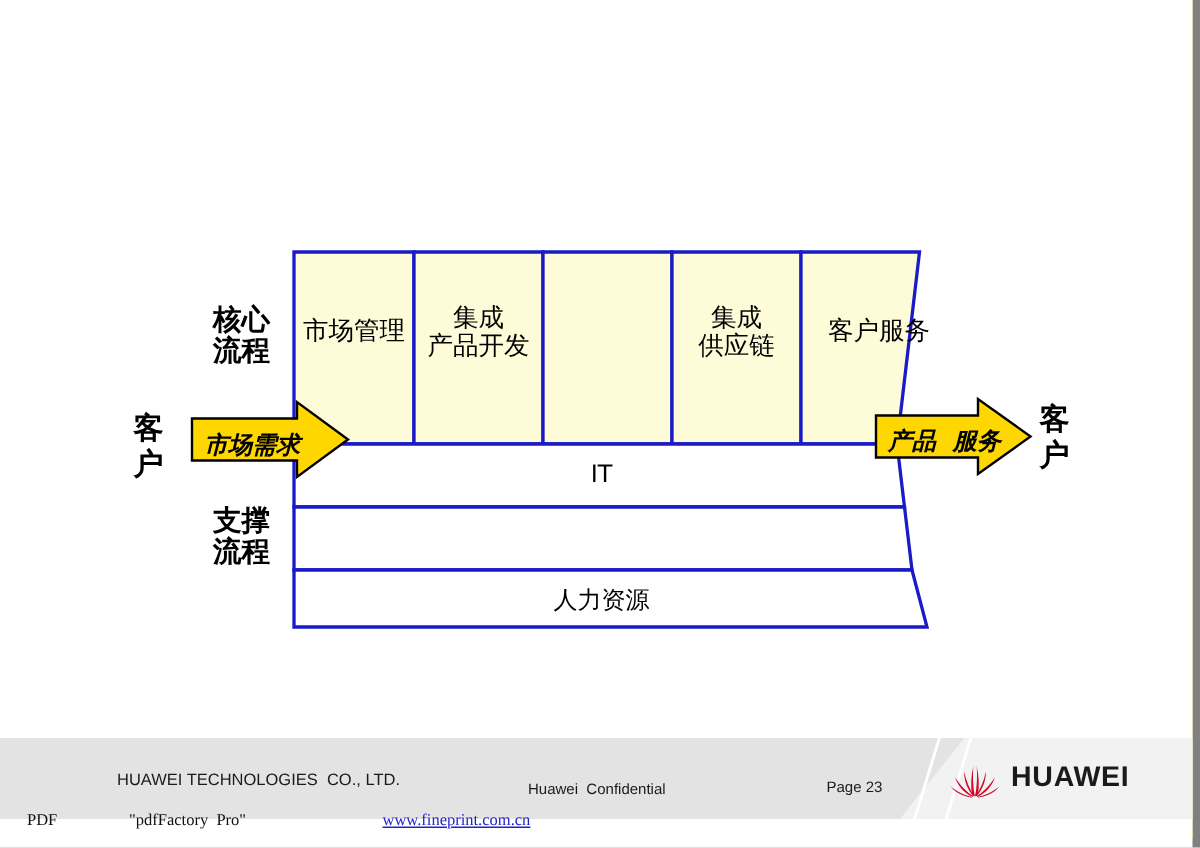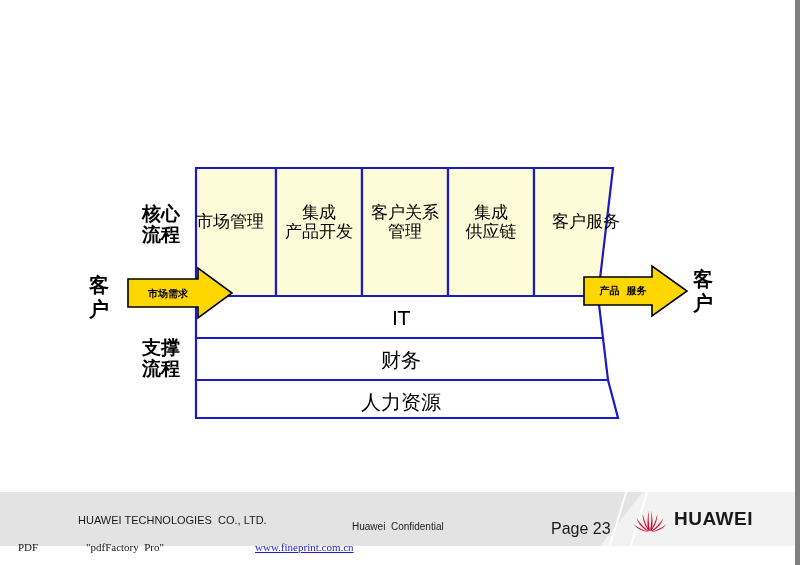--- a/index.html
+++ b/index.html
@@ -64,29 +64,30 @@
   }
 
   .cell-label {
     font-size: 17px;
     font-weight: 400;
     color: #000000;
   }
   .core-cell { top: 212px; }
 
   .row-label {
-    font-size: 20px;
+    font-size: 16px;
     font-weight: 400;
     left: 196px; width: 410px;
   }
 
   .arrow-text {
     position: absolute;
-    font-size: 10px;
+    font-size: 16px;
     font-weight: 700;
+    font-style: italic;
     color: #000000;
     font-family: "DejaVu Sans", "Liberation Sans", sans-serif;
     white-space: pre;
     text-align: center;
   }
   .arrow-text-left  { left: 136px; top: 287px; width: 64px; }
   .arrow-text-right { left: 592px; top: 284px; width: 62px; }
 
   
   .footer {
@@ -113,21 +114,21 @@
     transform: skewX(-17deg);
   }
   .footer-txt {
     position: absolute;
     color: #1a1a1a;
     font-family: "Liberation Sans", sans-serif;
     white-space: pre;
   }
   .ft-company { left: 78px; top: 514px; font-size: 11px; }
   .ft-conf    { left: 352px; top: 521px; font-size: 10px; }
-  .ft-page    { left: 551px; top: 520px; font-size: 16px; }
+  .ft-page    { left: 551px; top: 520px; font-size: 10px; }
 
   .huawei-logo {
     position: absolute;
     left: 633px; top: 508px;
     display: flex; align-items: flex-start; gap: 7px;
   }
   .huawei-mark { width: 34px; height: 24px; }
   .huawei-word {
     font-family: "Liberation Sans", sans-serif;
     font-size: 19px; font-weight: 700; letter-spacing: 0.5px;
@@ -184,31 +185,28 @@
 
       <div class="lbl side-label supp-label">支撑
 流程</div>
 
       <div class="lbl customer-left">客
 户</div>
 
       <div class="lbl customer-right">客
 户</div>
 
-      <div class="lbl cell-label core-cell" style="left:196px;width:60px;">市场管理</div>
+      <div class="lbl cell-label core-cell" style="left:196px;width:80px;">市场管理</div>
       <div class="lbl cell-label core-cell" style="left:276px;width:86px;top:203px;">集成
 产品开发</div>
-      <div class="lbl cell-label core-cell" style="left:362px;width:86px;top:203px;">客户关系
-管理</div>
       <div class="lbl cell-label core-cell" style="left:448px;width:86px;top:203px;">集成
 供应链</div>
       <div class="lbl cell-label core-cell" style="left:534px;width:80px;padding-left:12px;">客户服务</div>
 
       <div class="lbl row-label" style="top:307px;">IT</div>
-      <div class="lbl row-label" style="top:349px;">财务</div>
       <div class="lbl row-label" style="top:391px;">人力资源</div>
 
       <div class="arrow-text arrow-text-left">市场需求</div>
       <div class="arrow-text arrow-text-right">产品  服务</div>
 
     </div>
   </div>
 
   <div class="footer">
     <div class="footer-bar">

